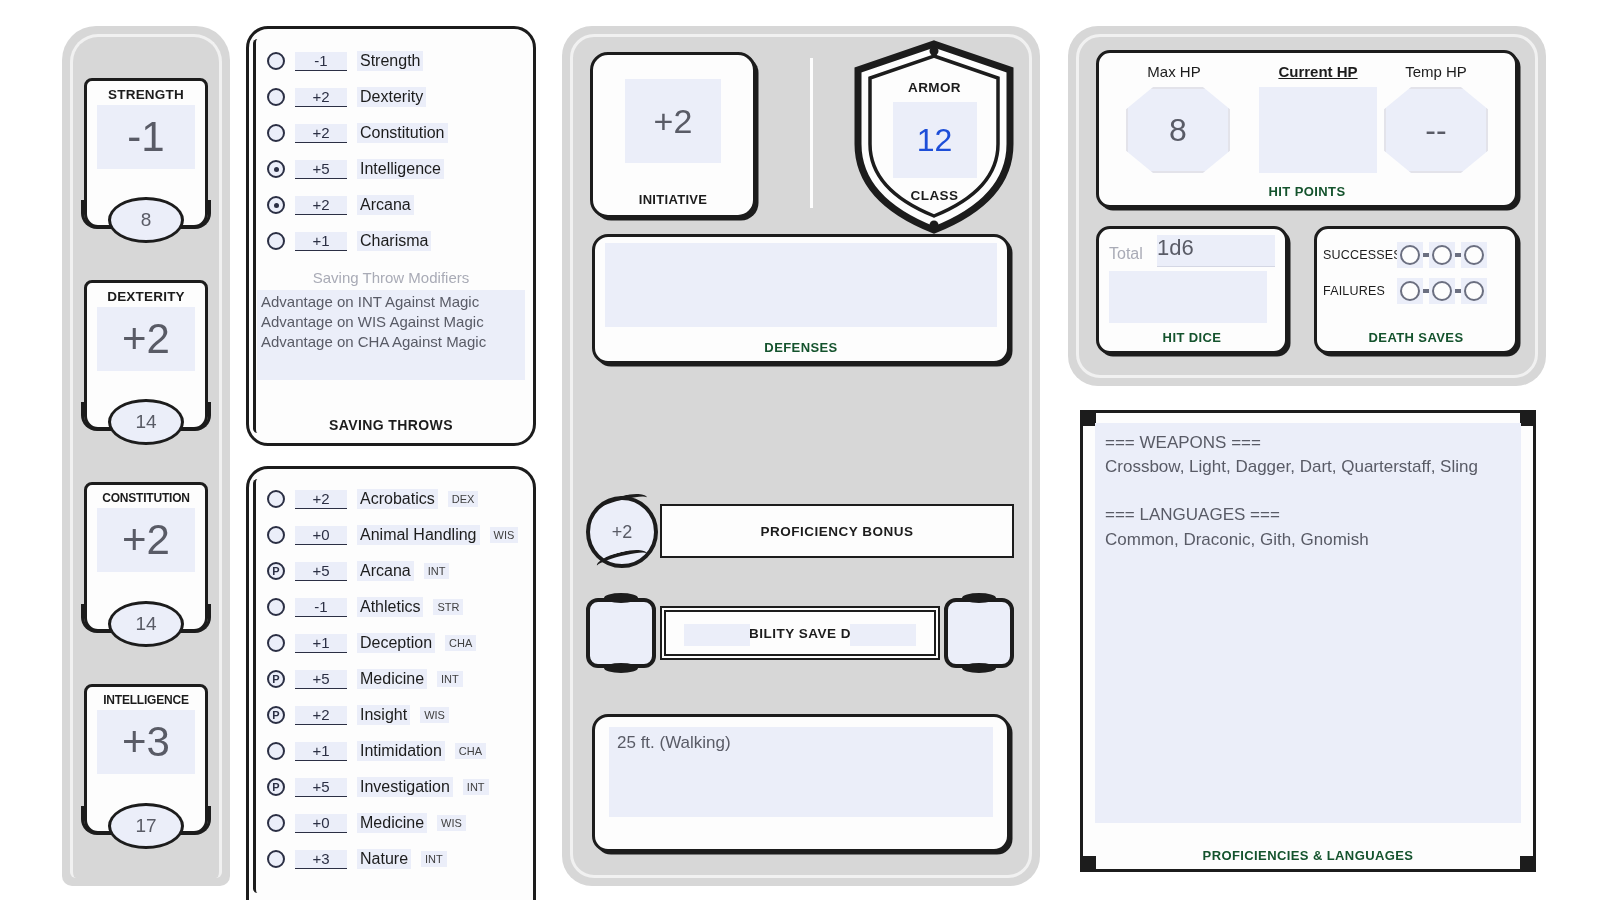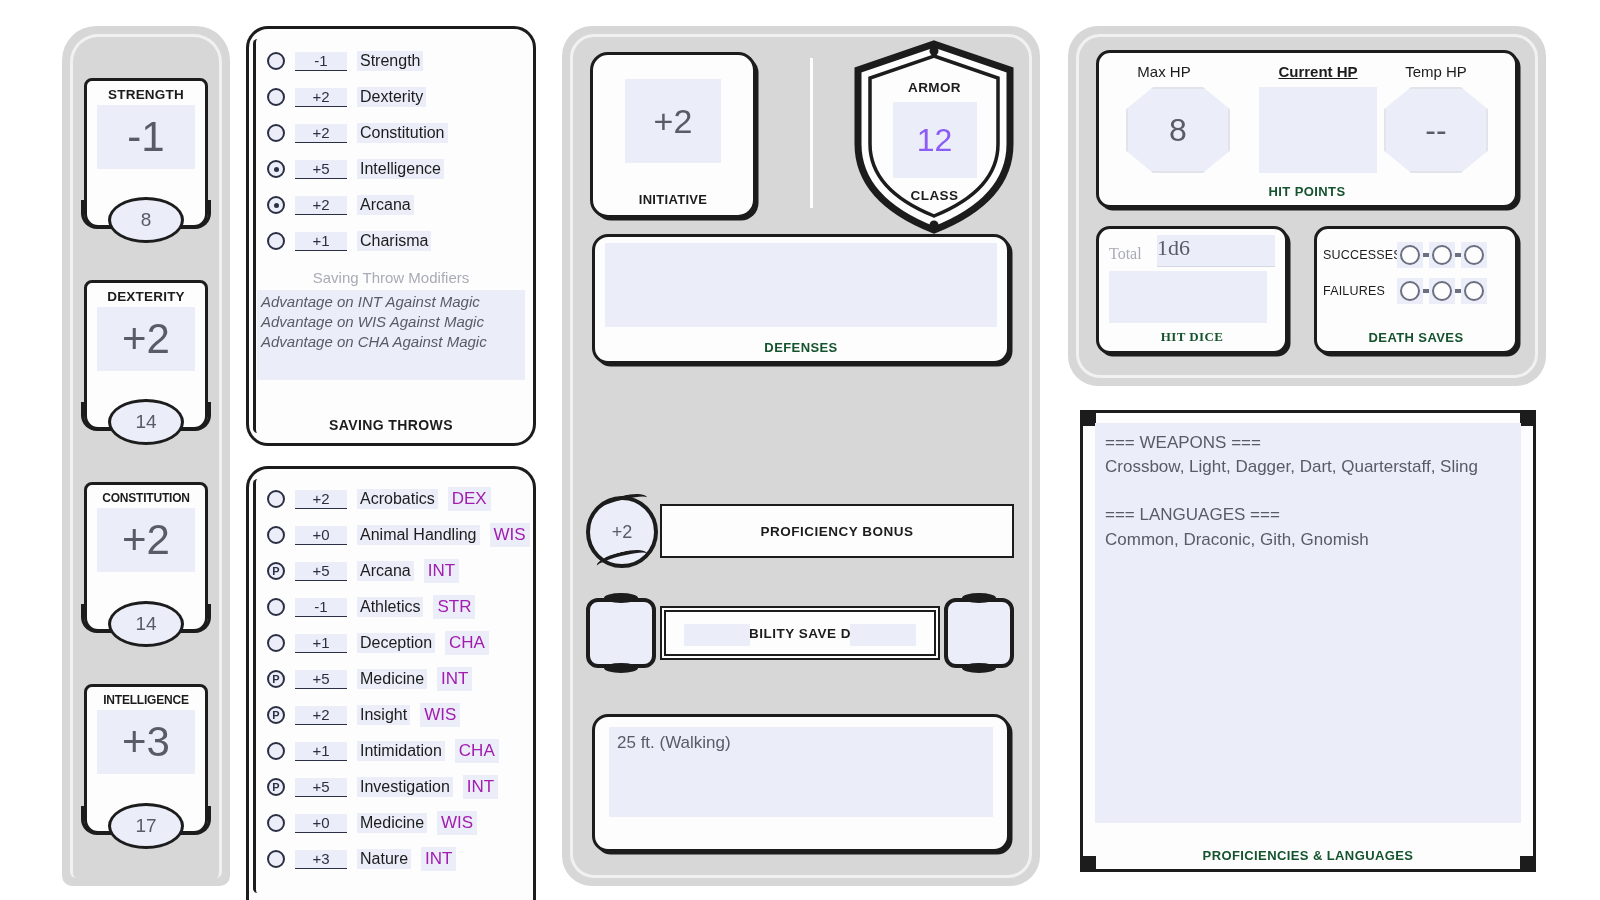--- a/index.html
+++ b/index.html
@@ -94,29 +94,28 @@
     display: flex; align-items: center; justify-content: center;
     font-size: 11px; font-weight: bold; color: #2b2f44;
     line-height: 1;
   }
   .mod-box {
     width: 52px; text-align: center; font-size: 15px; color: #2b2f44;
     background: #ebeef9; border-bottom: 1.6px solid #2b2f44;
     padding-bottom: 1px; flex: none;
   }
   .row-label { font-size: 16px; color: #1c1c1c; background: #ebeef9; padding: 1px 3px; }
-  .row-abbr { font-size: 17px; color: #a21caf; background: #ebeef9; padding: 2px 4px; }
+  .row-abbr { font-size: 11px; color: #404040; background: #ebeef9; padding: 2px 4px; }
   .st-mods-title {
     text-align: center; color: #a9abb6; font-size: 15px; margin: 10px 0 4px;
   }
   .st-mods-text {
     margin: 0 8px; background: #ebeef9; padding: 2px 4px;
     font-size: 15px; line-height: 1.32; color: #595b66;
     min-height: 90px;
-    font-style: italic;
   }
   .panel-cap {
     position: absolute; left: 0; right: 0; bottom: 10px;
     text-align: center; font-size: 14px; font-weight: bold;
     letter-spacing: .4px; color: #1c1c1c;
   }
 
   
   .sk-panel {
     position: absolute; left: 246px; top: 466px;
@@ -160,21 +159,21 @@
   .shield-wrap svg { display: block; }
   .ac-armor, .ac-class {
     position: absolute; left: 0; right: 0; text-align: center;
     font-size: 13.5px; font-weight: bold; color: #1c1c1c; letter-spacing: .4px;
   }
   .ac-armor { top: 40px; } .ac-class { top: 148px; }
   .ac-val {
     position: absolute; left: 50%; transform: translateX(-50%); top: 62px;
     width: 84px; height: 76px; background: #ebeef9;
     display: flex; align-items: center; justify-content: center;
-    font-size: 32px; color: #8b5cf6;
+    font-size: 32px; color: #1d4ed8;
   }
 
   .defenses {
     position: absolute; left: 30px; top: 208px; width: 418px; height: 130px;
     background: #fdfdfd; border: 3.5px solid #1c1c1c; border-radius: 16px;
     box-shadow: 3px 3px 0 -0.5px #1c1c1c;
   }
   .defenses .fillarea {
     position: absolute; left: 10px; right: 10px; top: 6px; height: 84px; background: #ebeef9;
   }
@@ -254,21 +253,20 @@
     clip-path: polygon(26% 0,74% 0,100% 26%,100% 74%,74% 100%,26% 100%,0 74%,0 26%);
   }
   .cur-hp-field {
     position: absolute; left: 160px; top: 34px; width: 118px; height: 86px; background: #ebeef9;
   }
 
   .hd-box {
     position: absolute; left: 28px; top: 200px; width: 192px; height: 128px;
     background: #fdfdfd; border: 3.5px solid #1c1c1c; border-radius: 14px;
     box-shadow: 3px 3px 0 -0.5px #1c1c1c;
-    font-family: Liberation Serif, serif;
   }
   .hd-total { position: absolute; left: 10px; top: 16px; font-size: 16px; color: #a9abb6; }
   .hd-val {
     position: absolute; left: 58px; top: 6px; right: 10px; height: 32px;
     background: #ebeef9; border-bottom: 1.5px solid #d4d7e4;
     font-size: 22px; color: #595b66; 
   }
   .hd-field { position: absolute; left: 10px; right: 18px; top: 42px; height: 52px; background: #ebeef9; }
 
   .ds-box {
@@ -493,21 +491,21 @@
     </div>
 
     <div class="speed">
       <div class="fillarea">25 ft. (Walking)</div>
     </div>
   </div>
 
   <div class="hp-col">
 
     <div class="hp-box">
-      <div class="hp-lbl" style="left:0; width:130px;text-align:center;">Max HP</div>
+      <div class="hp-lbl" style="left:10px; width:130px;text-align:center;">Max HP</div>
       <div class="octo" style="left:27px; top:34px;">8</div>
 
       <div class="hp-lbl b" style="left:150px; width:138px;text-decoration:underline;">Current HP</div>
       <div class="cur-hp-field"></div>
 
       <div class="hp-lbl" style="right:14px; width:130px;">Temp HP</div>
       <div class="octo" style="right:27px; top:34px;">--</div>
 
       <div class="box-cap">HIT POINTS</div>
     </div>

